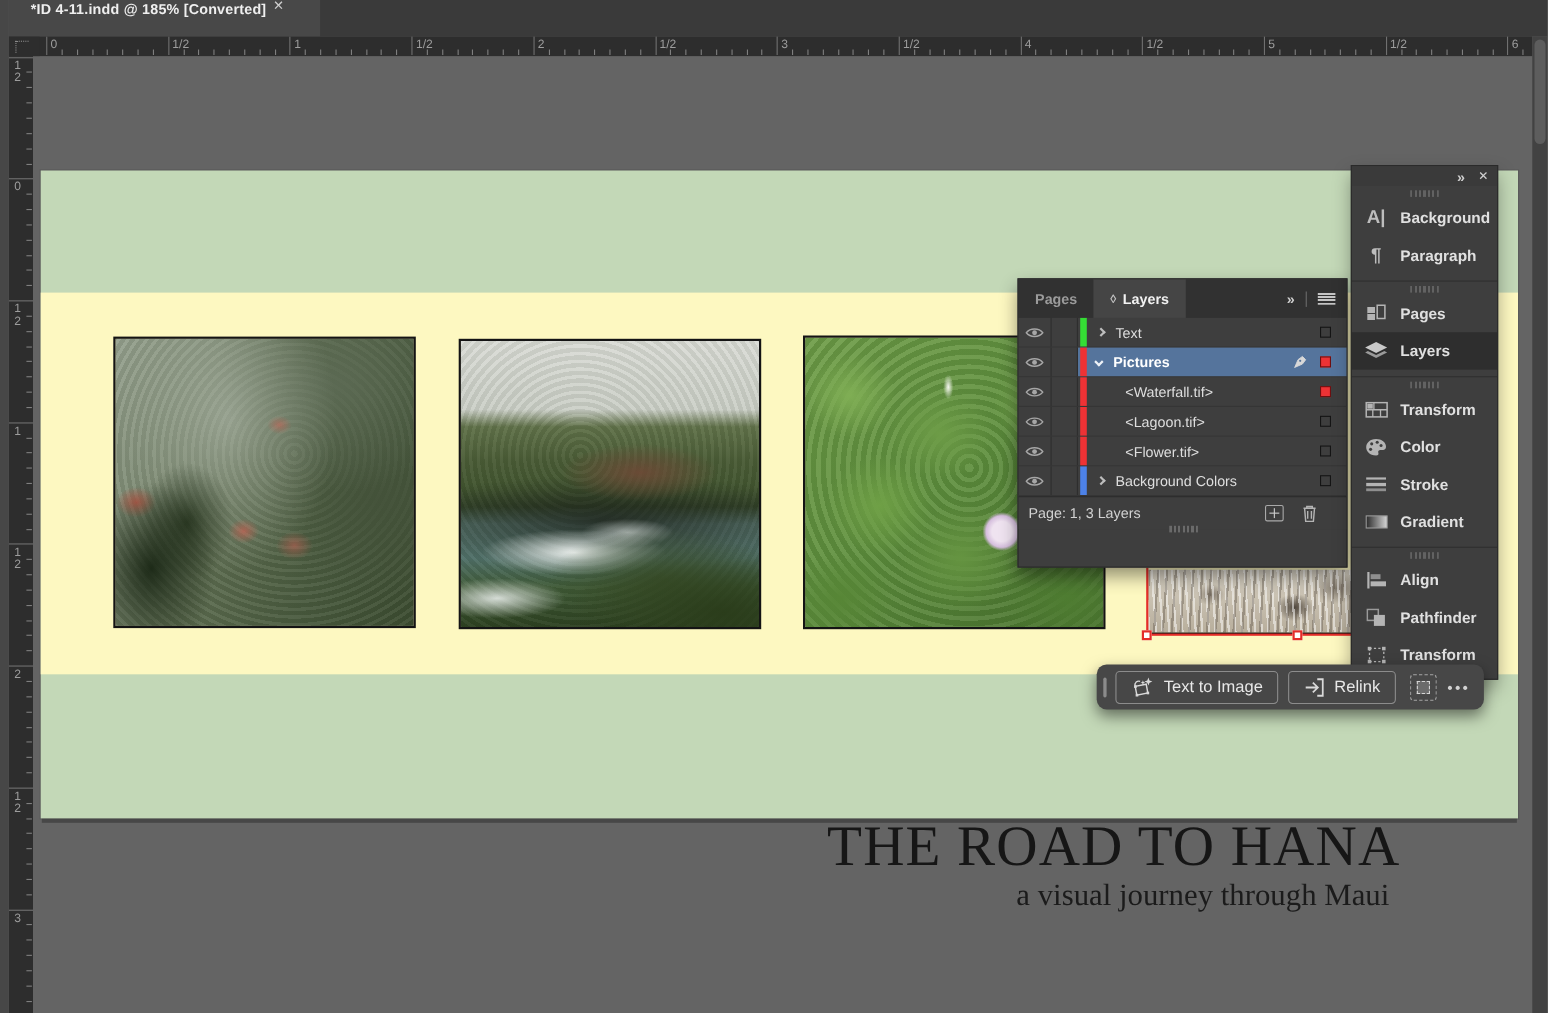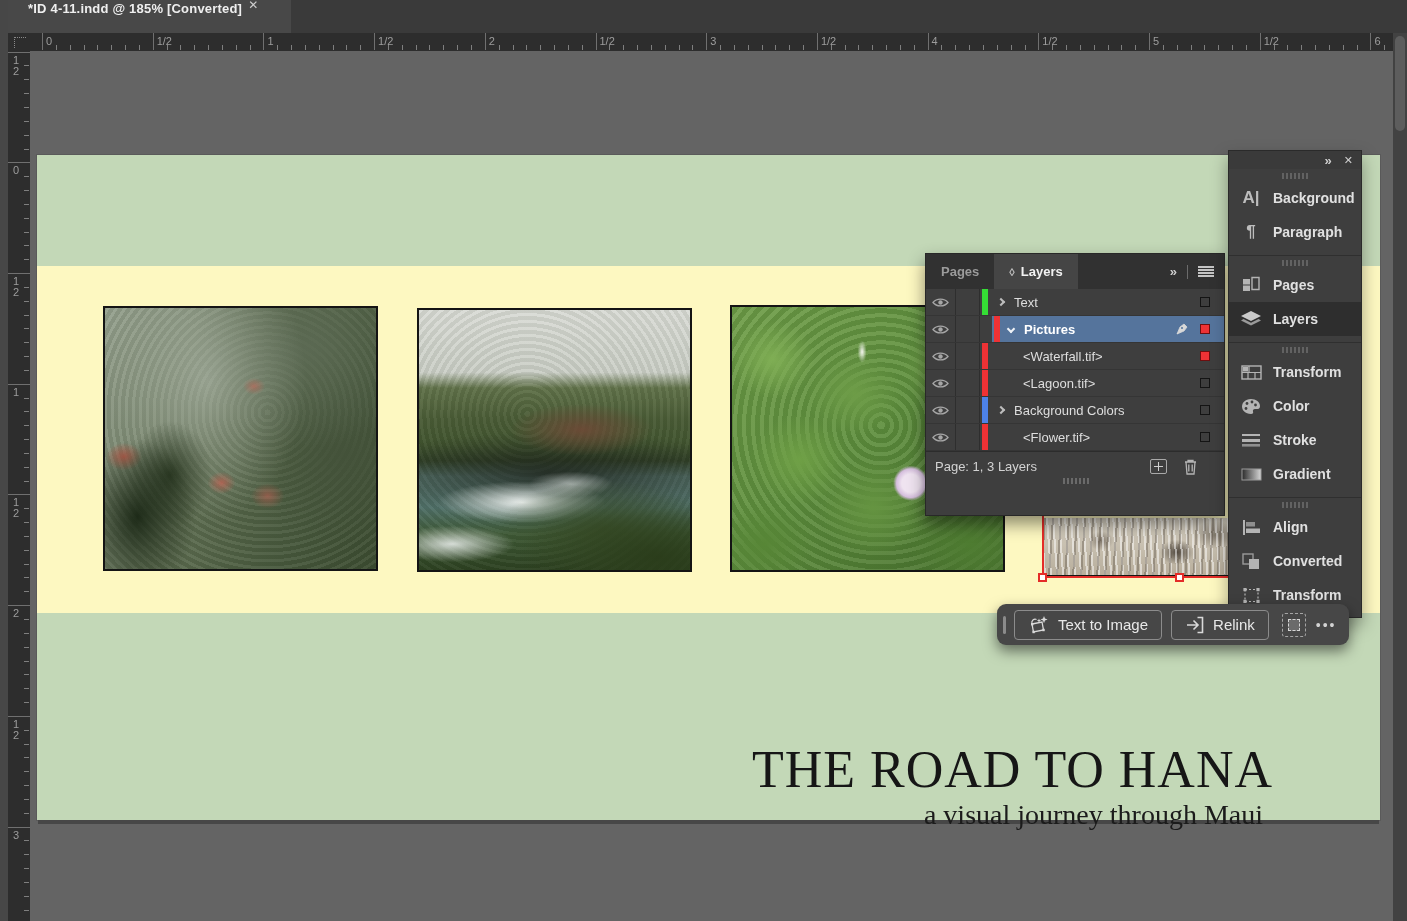--- a/index.html
+++ b/index.html
@@ -26,21 +26,21 @@
   .htick { position:absolute; bottom:1px; width:1px; height:5px; background:#7f7f7f; }
   .htick.major { height:17px; background:#707070; }
   .hlabel { position:absolute; top:2px; font-size:11px; color:#9d9d9d; }
   .vtick { position:absolute; right:1px; width:5px; height:1px; background:#7f7f7f; }
   .vtick.major { left:0; right:0; width:auto; background:#707070; }
   .vlabel { position:absolute; left:5px; font-size:11px; color:#9d9d9d; line-height:11px; white-space:pre; }
 
   
   .canvas { position:absolute; left:30px; top:51px; width:1363px; height:870px; background:#646464; overflow:hidden; }
 
-  .page { position:absolute; left:7px; top:104px; width:1343px; height:665px; background:#c3d8b7;
+  .page { position:absolute; left:7px; top:104px; width:1343px; height:589px; background:#c3d8b7;
           box-shadow:0 5px 0 -1px #474747, 0 0 0 1px #5a5a5a; }
   .band { position:absolute; left:0; top:111px; width:100%; height:347px; background:#fdf8c1; }
 
   .photo { position:absolute; border:2px solid #141414; }
   .photo1 { left:66px; top:151px; width:275px; height:265px;
     background:
       radial-gradient(90px 120px at 12% 80%, rgba(23,36,18,.92) 0%, rgba(23,36,18,0) 65%),
       radial-gradient(70px 90px at 24% 64%, rgba(34,48,26,.85) 0%, rgba(34,48,26,0) 60%),
       radial-gradient(26px 20px at 7% 57%, rgba(196,90,74,.85), rgba(196,90,74,0) 70%),
       radial-gradient(20px 16px at 43% 67%, rgba(199,94,80,.7), rgba(199,94,80,0) 70%),
@@ -102,21 +102,21 @@
   .ptab .cycle { font-size:11px; color:#c2c2c2; }
   .lp-tabs .right-icons { margin-left:auto; display:flex; align-items:center; gap:10px; padding-right:10px; }
   .collapse-g { color:#cfcfcf; font-size:13px; font-weight:bold; cursor:pointer; }
   .sep-v { width:1px; height:14px; background:#6b6b6b; }
   .menu-ic { width:16px; height:11px; background:repeating-linear-gradient(to bottom,#c4c4c4 0 2px, rgba(0,0,0,0) 2px 3px); cursor:pointer; }
 
   .lrow { display:flex; align-items:stretch; height:27px; border-bottom:1px solid #353535; background:#3e3e3e; }
   .eye-cell { width:30px; display:flex; align-items:center; justify-content:center; border-right:1px solid #2e2e2e; cursor:pointer; }
   .lock-cell { width:24px; border-right:1px solid #2e2e2e; }
   .row-body { flex:1; display:flex; align-items:center; position:relative; }
-  .lrow.selected .row-body { background:#55749c;margin-left:12px; }
+  .lrow.selected .row-body { background:#55749c; }
   .cbar { width:6px; height:100%; margin-left:2px; flex:none; }
   .chev { display:inline-block; width:6px; height:6px; border-right:2px solid #bdbdbd; border-bottom:2px solid #bdbdbd; flex:none; }
   .chev.right { transform:rotate(-45deg); margin-left:10px; }
   .chev.down { transform:rotate(45deg); margin-left:8px; border-color:#eef2f7; }
   .lname { font-size:13px; color:#dedede; margin-left:10px; white-space:nowrap; }
   .lname.bold { font-weight:bold; color:#fff; }
   .lname.item { margin-left:35px; }
   .sq { width:10px; height:10px; border:1px solid #141414; margin-right:14px; flex:none; cursor:pointer; }
   .sq.auto { margin-left:auto; }
   .sq.red { background:#ee3235; border-color:#6e0f10; }
@@ -476,38 +476,38 @@
 
     <div class="lrow">
       <div class="eye-cell">
         <svg width="17" height="11" viewBox="0 0 17 11">
             <path d="M1 5.5 C4.5 1 12.5 1 16 5.5 C12.5 10 4.5 10 1 5.5 Z" fill="none" stroke="#a6a6a6" stroke-width="1.3"></path>
             <circle cx="8.5" cy="5.5" r="2.2" fill="#a6a6a6"></circle>
           </svg>
       </div>
       <div class="lock-cell"></div>
       <div class="row-body">
-        <span class="cbar" style="background:#4d82e8"></span>
-        <span class="chev right"></span>
-        <span class="lname">Background Colors</span>
+        <span class="cbar" style="background:#ee3235"></span>
+        <span class="lname item">&lt;Flower.tif&gt;</span>
         <span class="sq auto"></span>
       </div>
     </div>
 
     <div class="lrow">
       <div class="eye-cell">
         <svg width="17" height="11" viewBox="0 0 17 11">
             <path d="M1 5.5 C4.5 1 12.5 1 16 5.5 C12.5 10 4.5 10 1 5.5 Z" fill="none" stroke="#a6a6a6" stroke-width="1.3"></path>
             <circle cx="8.5" cy="5.5" r="2.2" fill="#a6a6a6"></circle>
           </svg>
       </div>
       <div class="lock-cell"></div>
       <div class="row-body">
-        <span class="cbar" style="background:#ee3235"></span>
-        <span class="lname item">&lt;Flower.tif&gt;</span>
+        <span class="cbar" style="background:#4d82e8"></span>
+        <span class="chev right"></span>
+        <span class="lname">Background Colors</span>
         <span class="sq auto"></span>
       </div>
     </div>
 
     <div class="lp-footer">
       <span class="lp-status">Page: 1, 3 Layers</span>
       <div class="lp-actions">
         <span class="newlayer"></span>
         <span>
           <svg width="15" height="17" viewBox="0 0 15 17">
@@ -622,21 +622,21 @@
         </span>
         <span class="dlabel">Align</span>
       </div>
       <div class="ditem">
         <span class="dicon">
           <svg width="19" height="17" viewBox="0 0 19 17">
               <rect x="1" y="1" width="10" height="10" fill="none" stroke="#9a9a9a" stroke-width="1.4"></rect>
               <rect x="7" y="6" width="10" height="10" fill="#b4b4b4"></rect>
             </svg>
         </span>
-        <span class="dlabel">Converted</span>
+        <span class="dlabel">Pathfinder</span>
       </div>
       <div class="ditem">
         <span class="dicon">
           <svg width="19" height="17" viewBox="0 0 19 17">
               <rect x="3" y="2.5" width="13" height="12" fill="none" stroke="#b4b4b4" stroke-width="1.2" stroke-dasharray="2 2"></rect>
               <rect x="1.4" y="1" width="3.2" height="3.2" fill="#b4b4b4"></rect>
               <rect x="14.4" y="1" width="3.2" height="3.2" fill="#b4b4b4"></rect>
               <rect x="1.4" y="12.8" width="3.2" height="3.2" fill="#b4b4b4"></rect>
               <rect x="14.4" y="12.8" width="3.2" height="3.2" fill="#b4b4b4"></rect>
             </svg>

